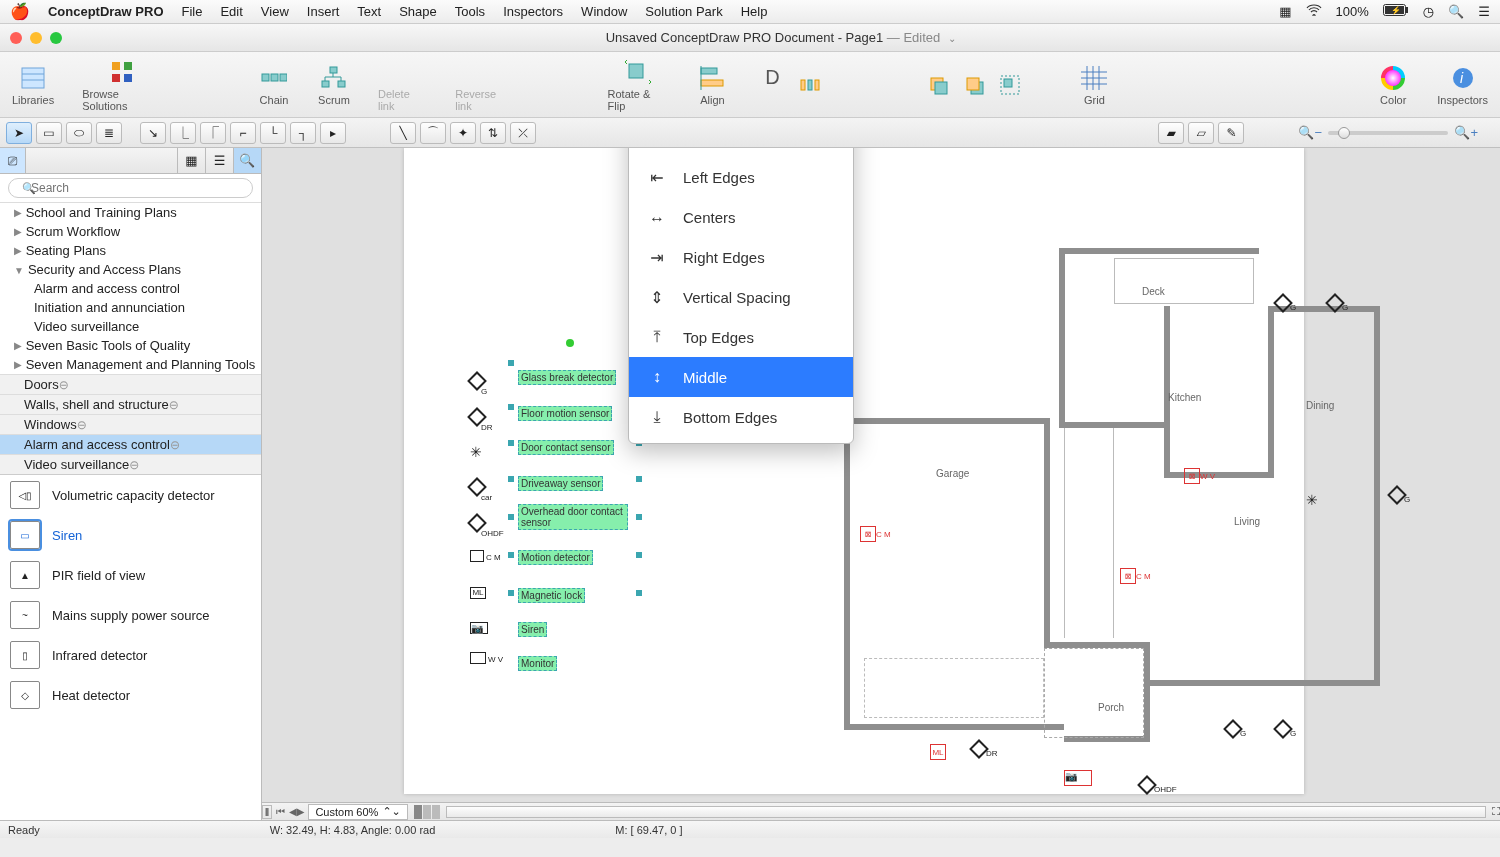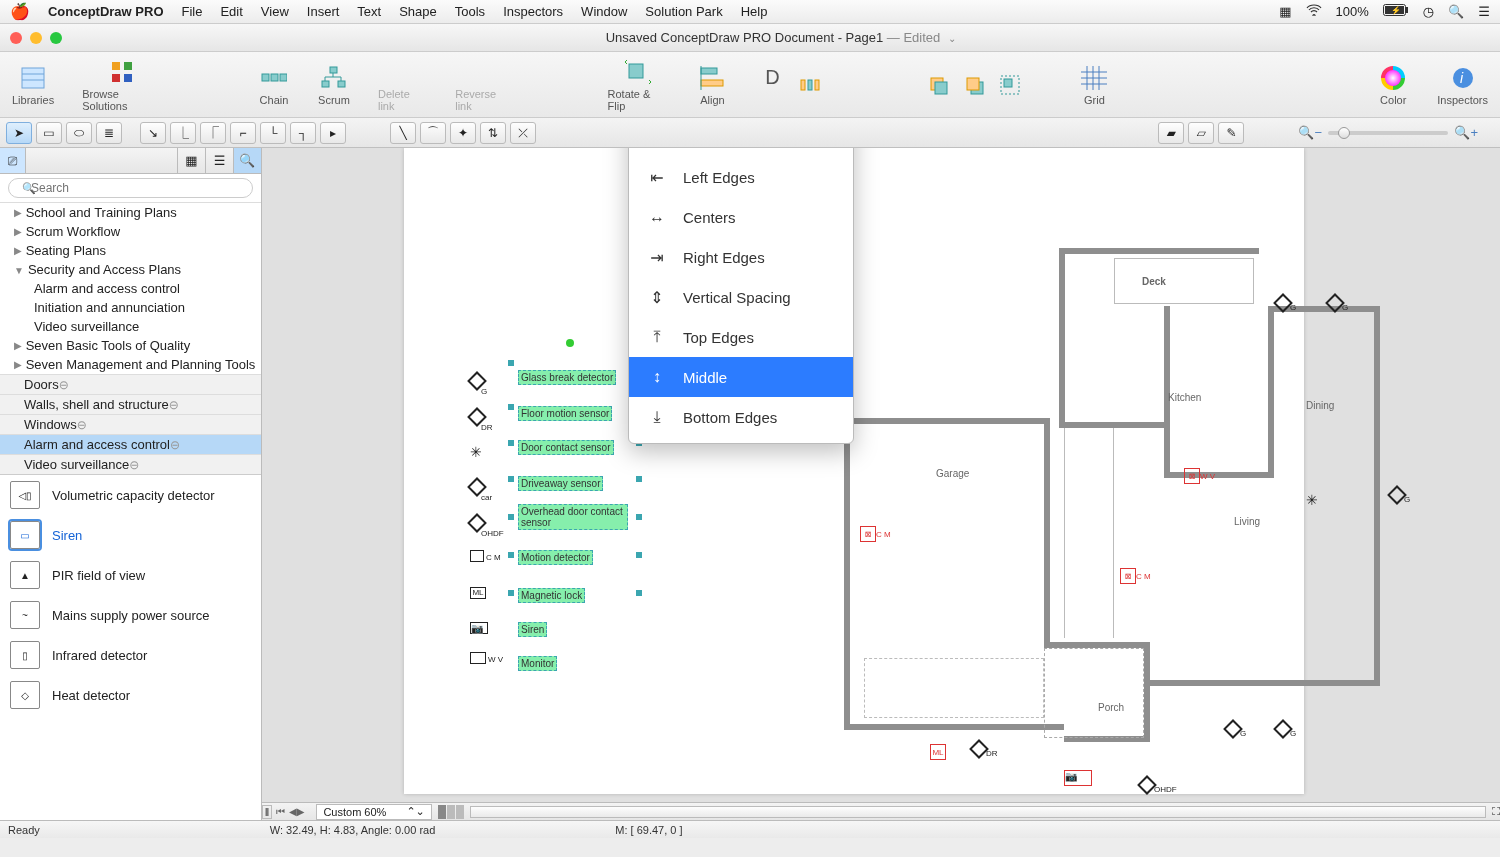--- a/index.html
+++ b/index.html
@@ -76,21 +76,21 @@
 
 .dropdown { position: absolute; left: 366px; top: -38px; width: 226px; background: #fff; border: 1px solid #bbb; border-radius: 6px; box-shadow: 0 8px 24px rgba(0,0,0,0.25); padding: 6px 0; z-index: 100; }
 .dd-item { height: 40px; display:flex; align-items:center; gap: 12px; padding: 0 14px; font-size: 15px; color:#333; }
 .dd-item.sel { background:#2c7cff; color:#fff; }
 .dd-icon { width: 28px; height: 28px; display:flex; align-items:center; justify-content:center; font-size: 16px;}
 .room-label { color:#666; font-size:12px; }
 
 
 .status { height: 18px; background: linear-gradient(#f6f6f6,#e9e9e9); display:flex; align-items:center; font-size:11px; color:#333; padding: 0 8px; border-top:1px solid #bbb;}
 .ruler { height:18px; background:linear-gradient(#f3f3f3,#e6e6e6); border-top:1px solid #bbb; display:flex; align-items:center; font-size:11px; }
-.ruler .btn { border:1px solid #bbb; padding:0 6px; height:16px; display:flex; align-items:center; margin-left:12px; background:#fff; gap:20px;}
+.ruler .btn { border:1px solid #bbb; padding:0 6px; height:16px; display:flex; align-items:center; margin-left:4px; background:#fff; gap:4px;}
 .ruler .arrow-sm { color:#666; font-size:10px;}
 
 .diamond { width:14px; height:14px; border:2px solid #222; transform: rotate(45deg); display:inline-block; }
 .small-red-box { border:1.5px solid #d33; width:16px; height:16px; display:inline-flex; align-items:center; justify-content:center; color:#d33; font-size:8px;}
 .sel-handle { border:1.5px solid #3ba6b0; background:#3ba6b0; width:6px; height:6px; display:inline-block; }
 .text-box { border:1px dashed #3ba6b0; padding:1px 2px; background:#86efac; color:#333; font-size:9px; white-space:nowrap;}
 
 
 .floorplan { position:absolute; left:440px; top:100px; width:570px; height:440px; }
 .fp-wall { position:absolute; background:#8e8e8e; }
@@ -476,21 +476,21 @@
             <div style="border-top:1px solid #bbb; height:16px;"></div>
             <div style="border-top:1px solid #bbb; height:16px;"></div>
             <div style="border-top:1px solid #bbb; height:16px;"></div>
             <div style="border-top:1px solid #bbb; height:16px;"></div>
             <div style="border-top:1px solid #bbb; height:16px;"></div>
             <div style="border-top:1px solid #bbb; height:16px;"></div>
           </div>
 
           <div style="left:270px; top:10px; width:140px; height:46px; border:1px solid #bbb;"></div>
 
-          <div class="room-label" style="left:298px; top:28px;font-weight:bold;">Deck</div>
+          <div class="room-label" style="left:298px; top:38px;">Deck</div>
           <div class="room-label" style="left:324px; top:144px;">Kitchen</div>
           <div class="room-label" style="left:462px; top:152px;">Dining</div>
           <div class="room-label" style="left:92px; top:220px;">Garage</div>
           <div class="room-label" style="left:390px; top:268px;">Living</div>
           <div class="room-label" style="left:254px; top:454px;">Porch</div>
 
           <div style="left:16px; top:278px;"><span class="small-red-box">⊠</span><span style="color:#d33; font-size:8px;">C M</span></div>
           <div style="left:276px; top:320px;"><span class="small-red-box">⊠</span><span style="color:#d33; font-size:8px;">C M</span></div>
           <div style="left:340px; top:220px;"><span class="small-red-box">⊠</span><span style="color:#d33; font-size:8px;">W V</span></div>
           <div style="left:86px; top:496px;"><span class="small-red-box">ML</span></div>

